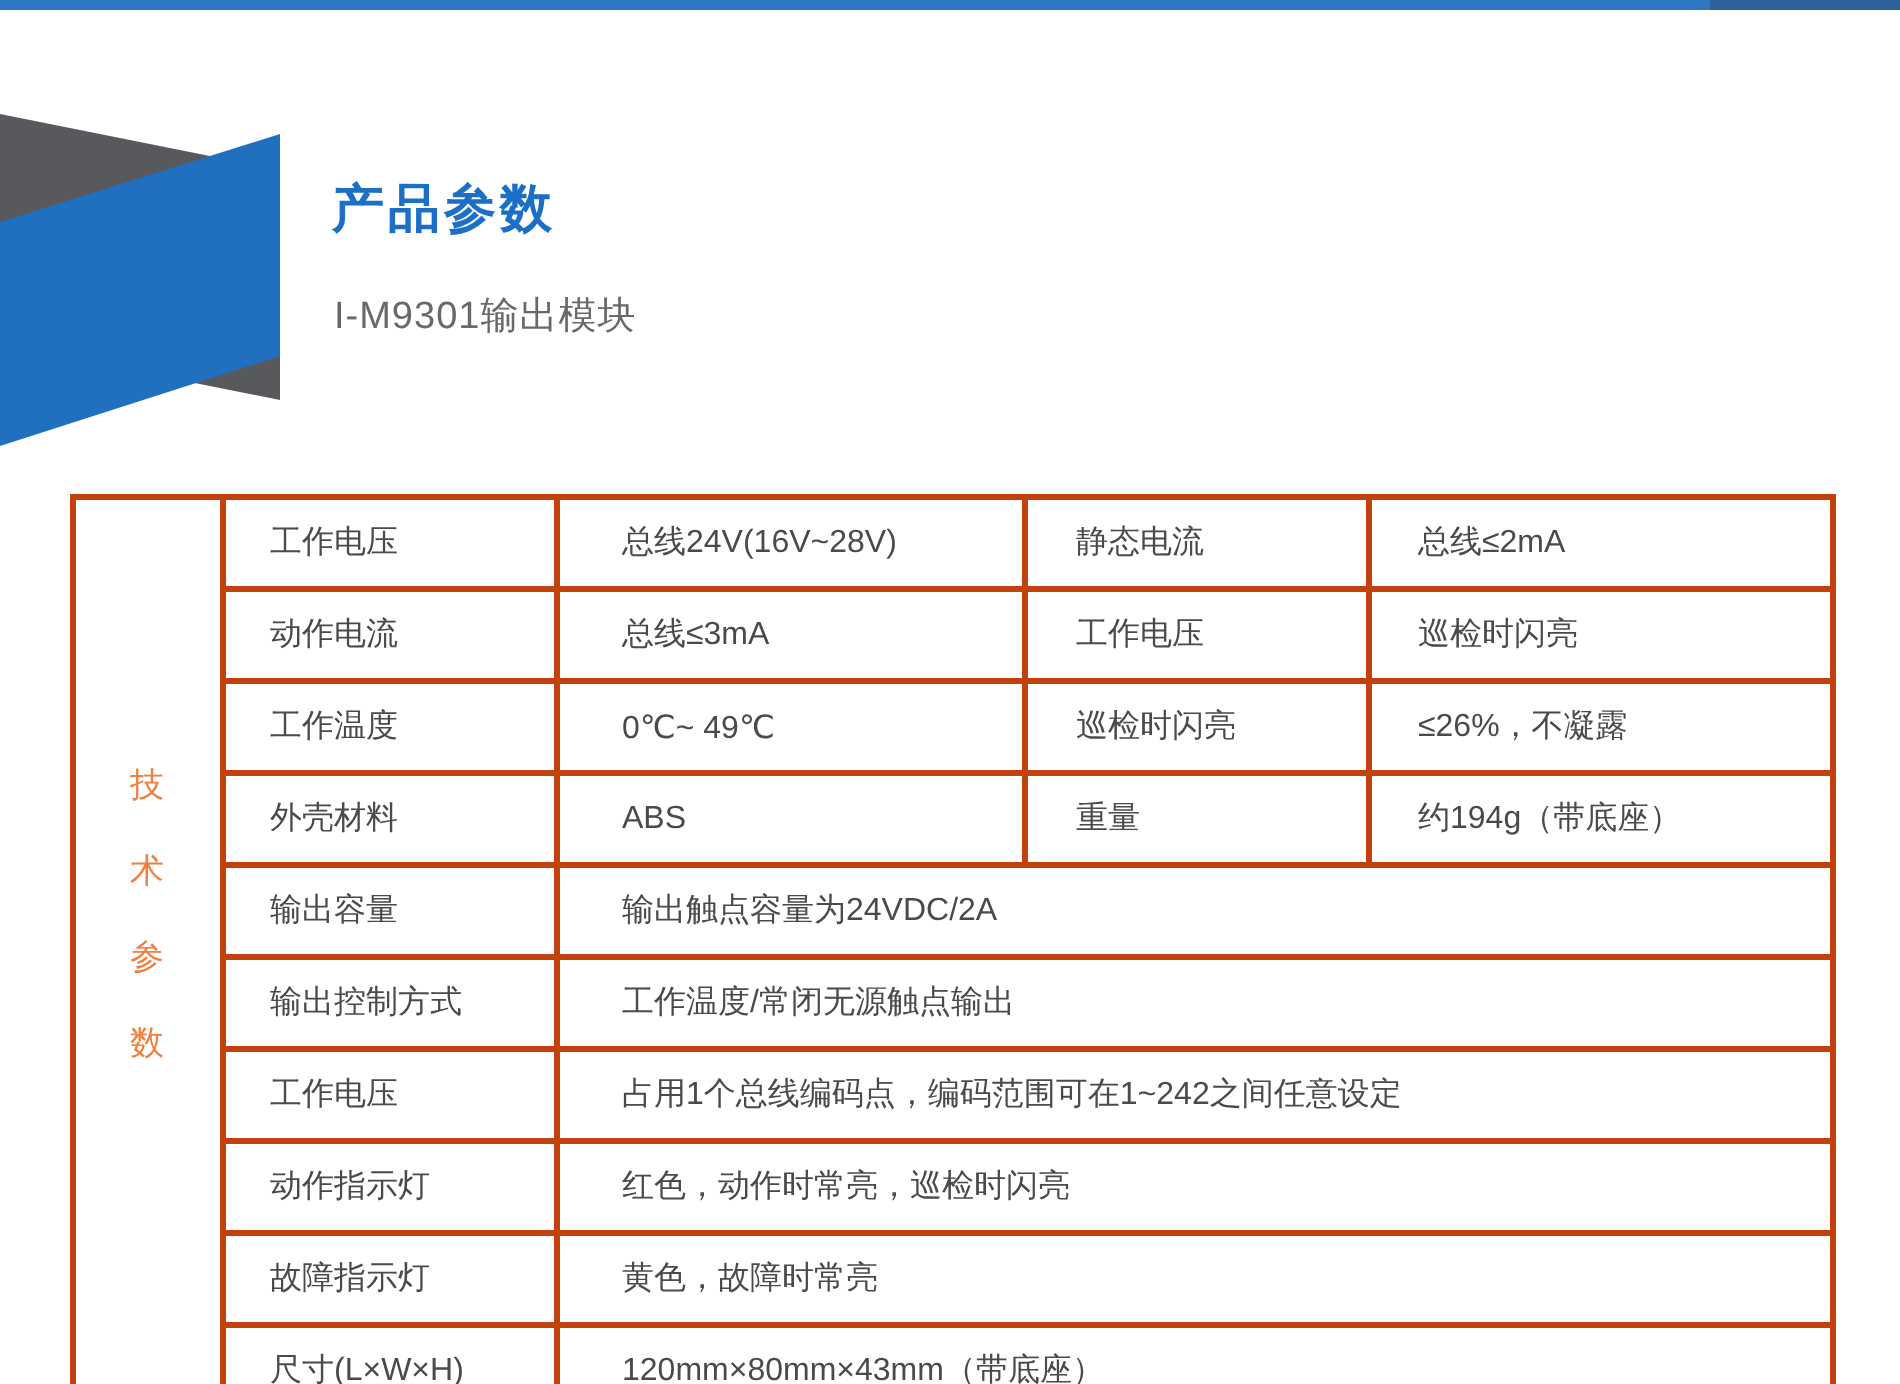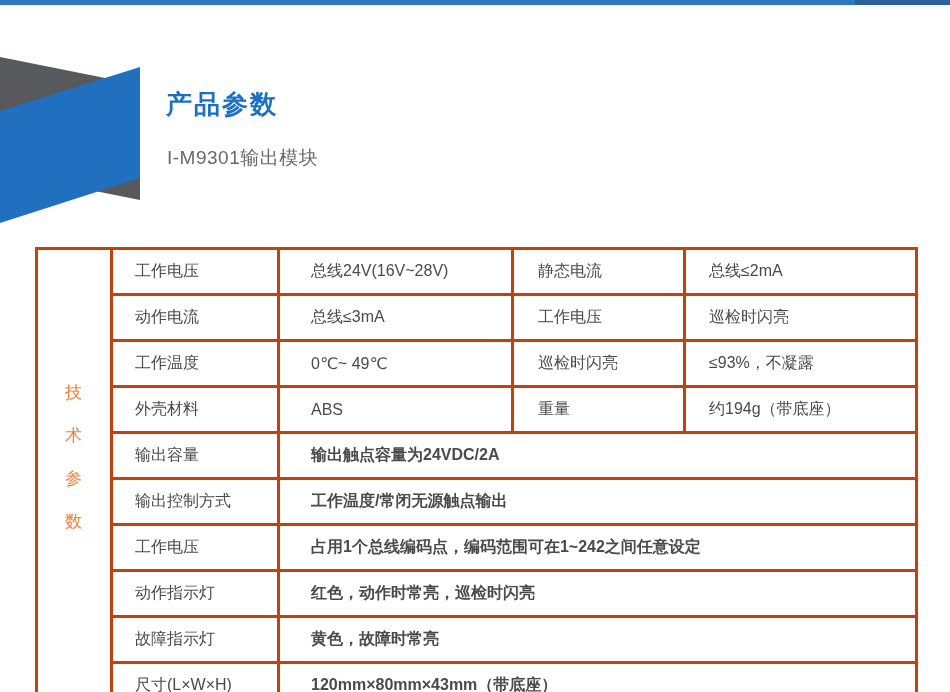--- a/index.html
+++ b/index.html
@@ -38,21 +38,21 @@
     font-size:16px;color:#4A4A4C;
     vertical-align:middle;
     padding:0;
     white-space:nowrap;
     overflow:hidden;
   }
   .spec-table td.l1{padding-left:22px;}
   .spec-table td.v1{padding-left:31px;}
   .spec-table td.l2{padding-left:24px;font-family:Liberation Mono, monospace;}
   .spec-table td.v2{padding-left:23px;}
-  .spec-table td.vspan{padding-left:31px;font-weight:bold;}
+  .spec-table td.vspan{padding-left:31px;}
   td.side{vertical-align:middle;}
   .side-label{
     position:relative;top:-22px;
     display:flex;flex-direction:column;align-items:center;justify-content:center;
     gap:20px;
     font-size:17px;color:#EE8140;letter-spacing:1px;
   }
 </style>
 </head>
 <body>
@@ -98,21 +98,21 @@
       <tr>
         <td class="l1">动作电流</td>
         <td class="v1">总线≤3mA</td>
         <td class="l2">工作电压</td>
         <td class="v2">巡检时闪亮</td>
       </tr>
       <tr>
         <td class="l1">工作温度</td>
         <td class="v1">0℃~ 49℃</td>
         <td class="l2">巡检时闪亮</td>
-        <td class="v2">≤93%，不凝露</td>
+        <td class="v2">≤26%，不凝露</td>
       </tr>
       <tr>
         <td class="l1">外壳材料</td>
         <td class="v1">ABS</td>
         <td class="l2">重量</td>
         <td class="v2">约194g（带底座）</td>
       </tr>
       <tr>
         <td class="l1">输出容量</td>
         <td class="vspan" colspan="3">输出触点容量为24VDC/2A</td>

